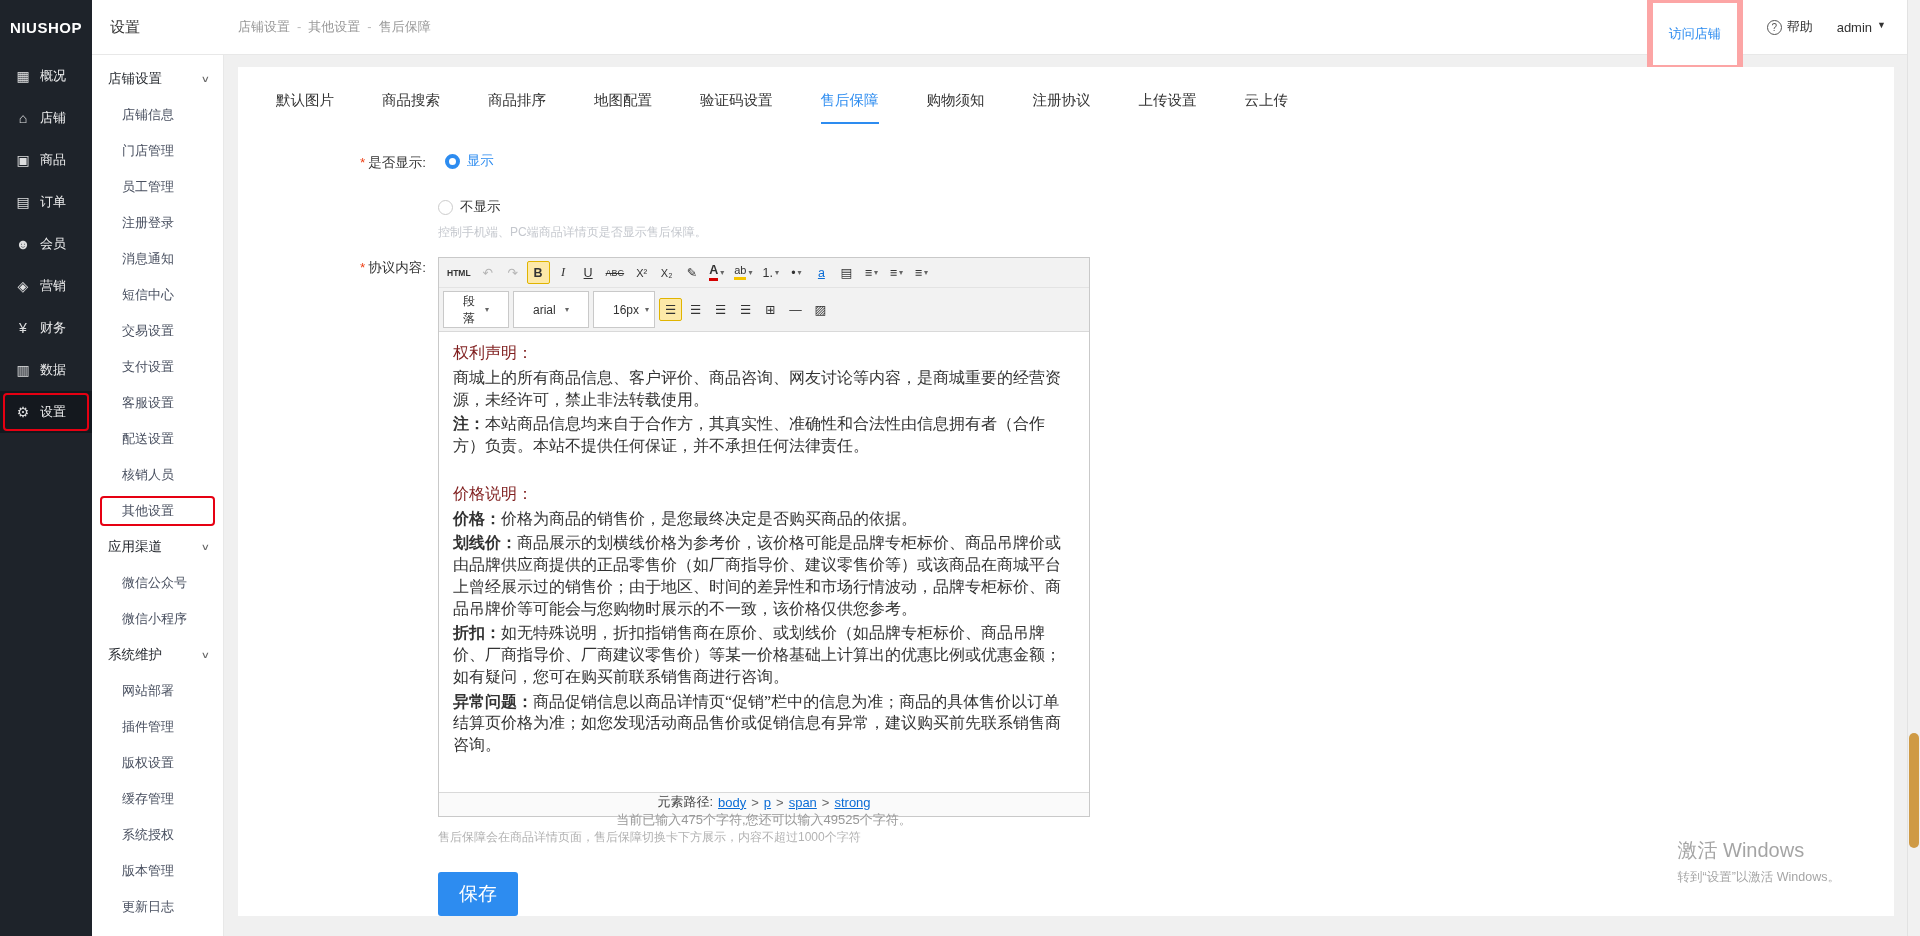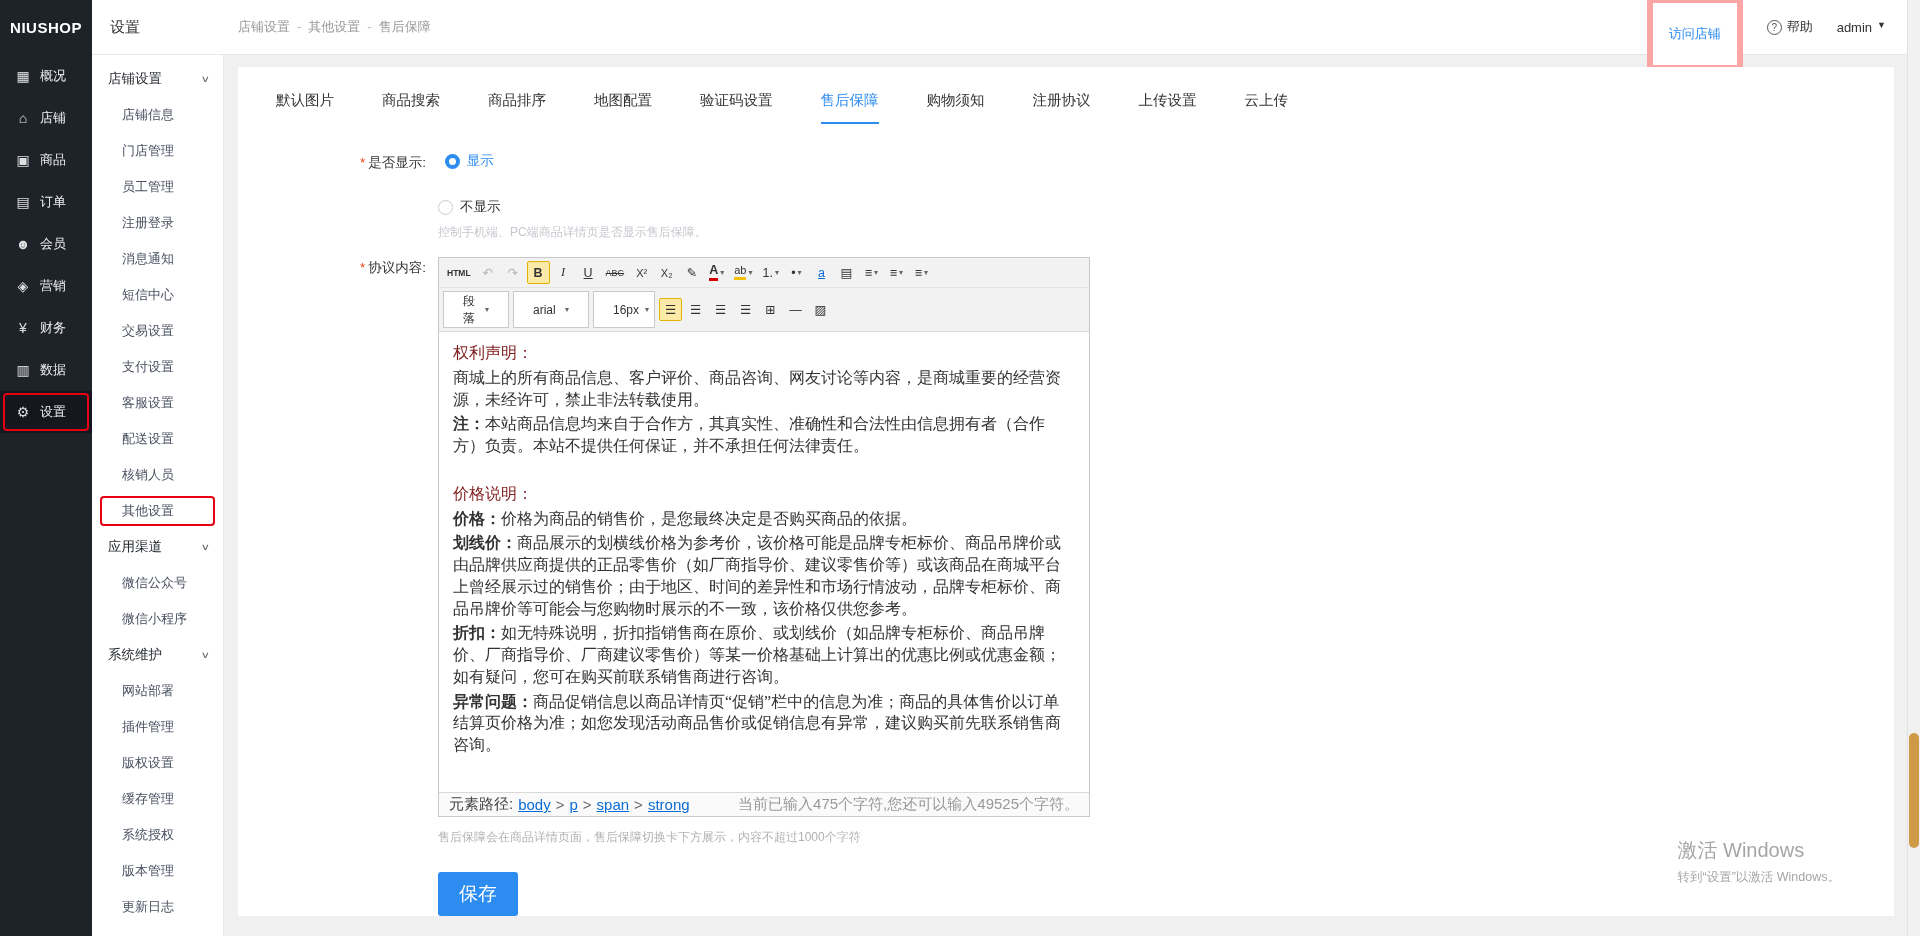--- a/index.html
+++ b/index.html
@@ -78,21 +78,21 @@
   .tb-select { height: 37px; background: #fff; border: 1px solid #c9c9c9; display: flex; align-items: center; justify-content: space-between; font-size: 12px; color: #333; padding: 0 19px; cursor: pointer; flex-shrink: 0; }
   .tb-select .sel-caret { font-size: 8px; color: #666; margin-left: 6px; }
   .w66 { width: 66px; } .w76 { width: 76px; } .w62 { width: 62px; }
 
   .editor-body { height: 460px; padding: 10px 14px; font-size: 16px; line-height: 1.36; color: #333; overflow: hidden; font-family: "Liberation Serif", "DejaVu Serif", serif; cursor: text; }
   .para { margin-bottom: 3px; }
   .para .lead { font-weight: bold; }
   .para.heading { color: #7f1d1d; font-weight: normal; }
   .para.blank { height: 20px; }
 
-  .editor-status { height: 24px; display: flex; align-items: center; justify-content: space-between; border-top: 1px solid #d9d9d9; background: #fafafa; padding: 0 10px; font-size: 15px; }
+  .editor-status { height: 24px; display: flex; align-items: center; justify-content: space-between; border-top: 1px solid #d9d9d9; background: #fafafa; padding: 0 10px; font-size: 13px; flex-direction: column; }
   .path { display: flex; gap: 5px; align-items: center; color: #444; }
   .path-item { color: #0a6cd6; text-decoration: underline; cursor: pointer; }
   .path-item:not(:last-child)::after { content: ">"; color: #666; margin-left: 5px; text-decoration: none; display: inline-block; }
   .counter { color: #999; }
 
   .editor-hint { font-size: 12px; color: #b2b2b2; margin: 12px 0 0 200px; }
   .save-btn { margin: 26px 0 0 200px; background: #2d8cf0; color: #fff; border: none; padding: 9px 21px; font-size: 19px; border-radius: 3px; cursor: pointer; font-family: inherit; display: inline-block; }
 
   
   .watermark { position: fixed; right: 80px; bottom: 50px; color: #9b9b9b; opacity: .9; text-align: left; pointer-events: none; }

